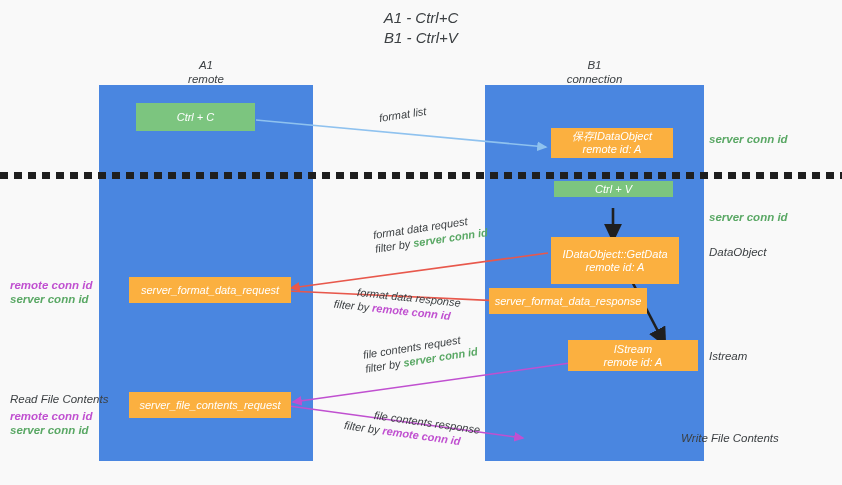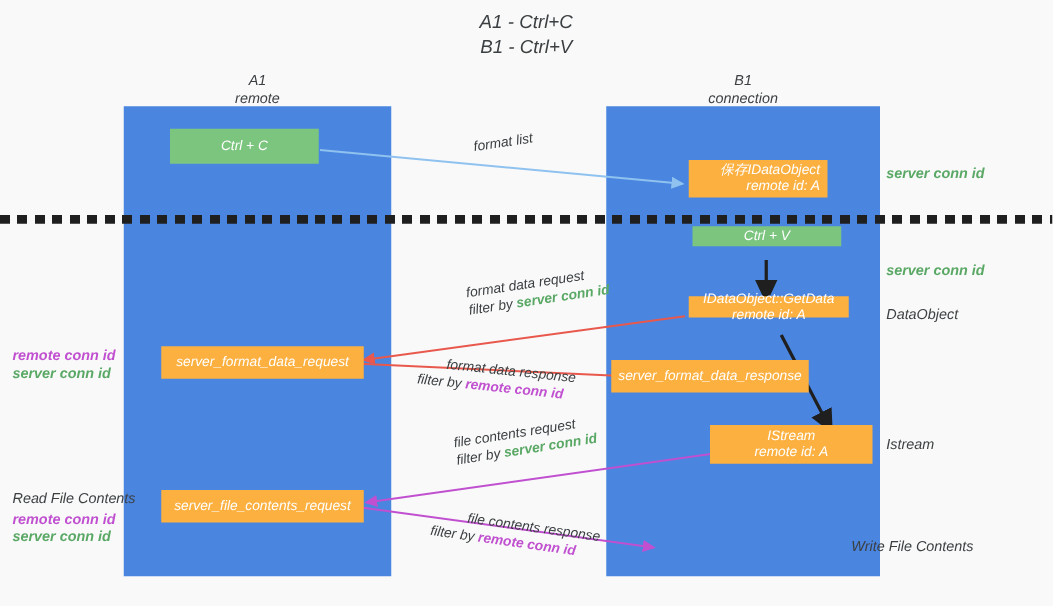--- a/index.html
+++ b/index.html
@@ -128,30 +128,30 @@
   </div>
 
   <div class="node orange" style="left:129px; top:277px; width:162px; height:26px;">
     <span>server_format_data_request</span>
   </div>
 
   <div class="node orange" style="left:129px; top:392px; width:162px; height:26px;">
     <span>server_file_contents_request</span>
   </div>
 
-  <div class="node orange" style="left:551px; top:128px; width:111px; height:30px;align-items:flex-end;">
+  <div class="node orange" style="left:551px; top:128px; width:122px; height:30px;">
     <span>保存IDataObject</span>
     <span class="sub">remote id: A</span>
   </div>
 
   <div class="node green" style="left:554px; top:181px; width:119px; height:16px;">
     <span>Ctrl + V</span>
   </div>
 
-  <div class="node orange" style="left:551px; top:237px; width:128px; height:17px;">
+  <div class="node orange" style="left:551px; top:237px; width:128px; height:47px;">
     <span>IDataObject::GetData</span>
     <span class="sub">remote id: A</span>
   </div>
 
   <div class="node orange" style="left:489px; top:288px; width:158px; height:26px;text-align:right;">
     <span>server_format_data_response</span>
   </div>
 
   <div class="node orange" style="left:568px; top:340px; width:130px; height:31px;">
     <span>IStream</span>

